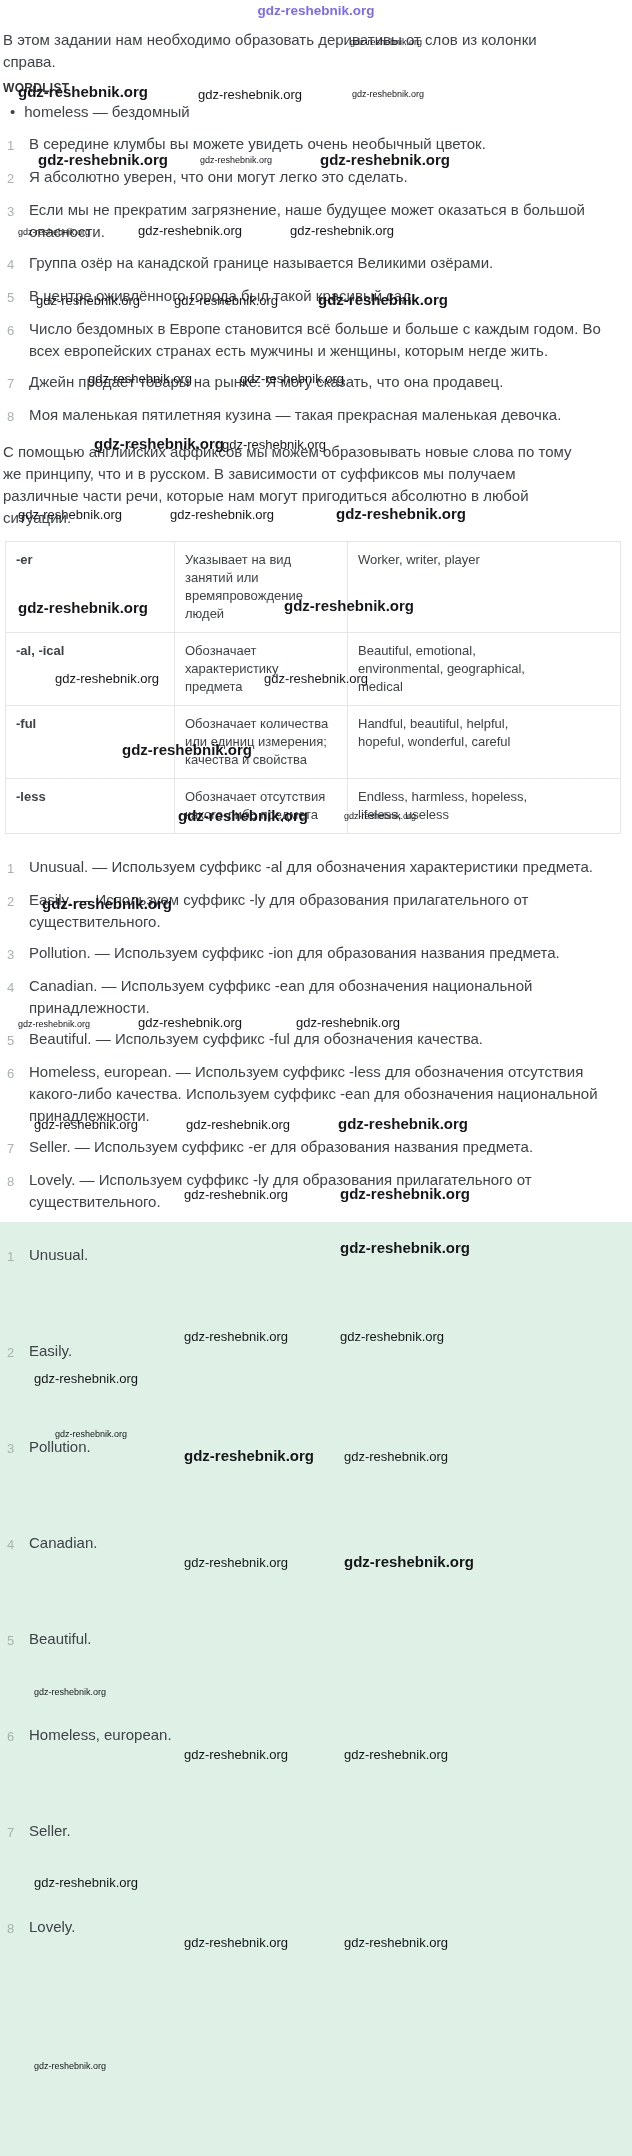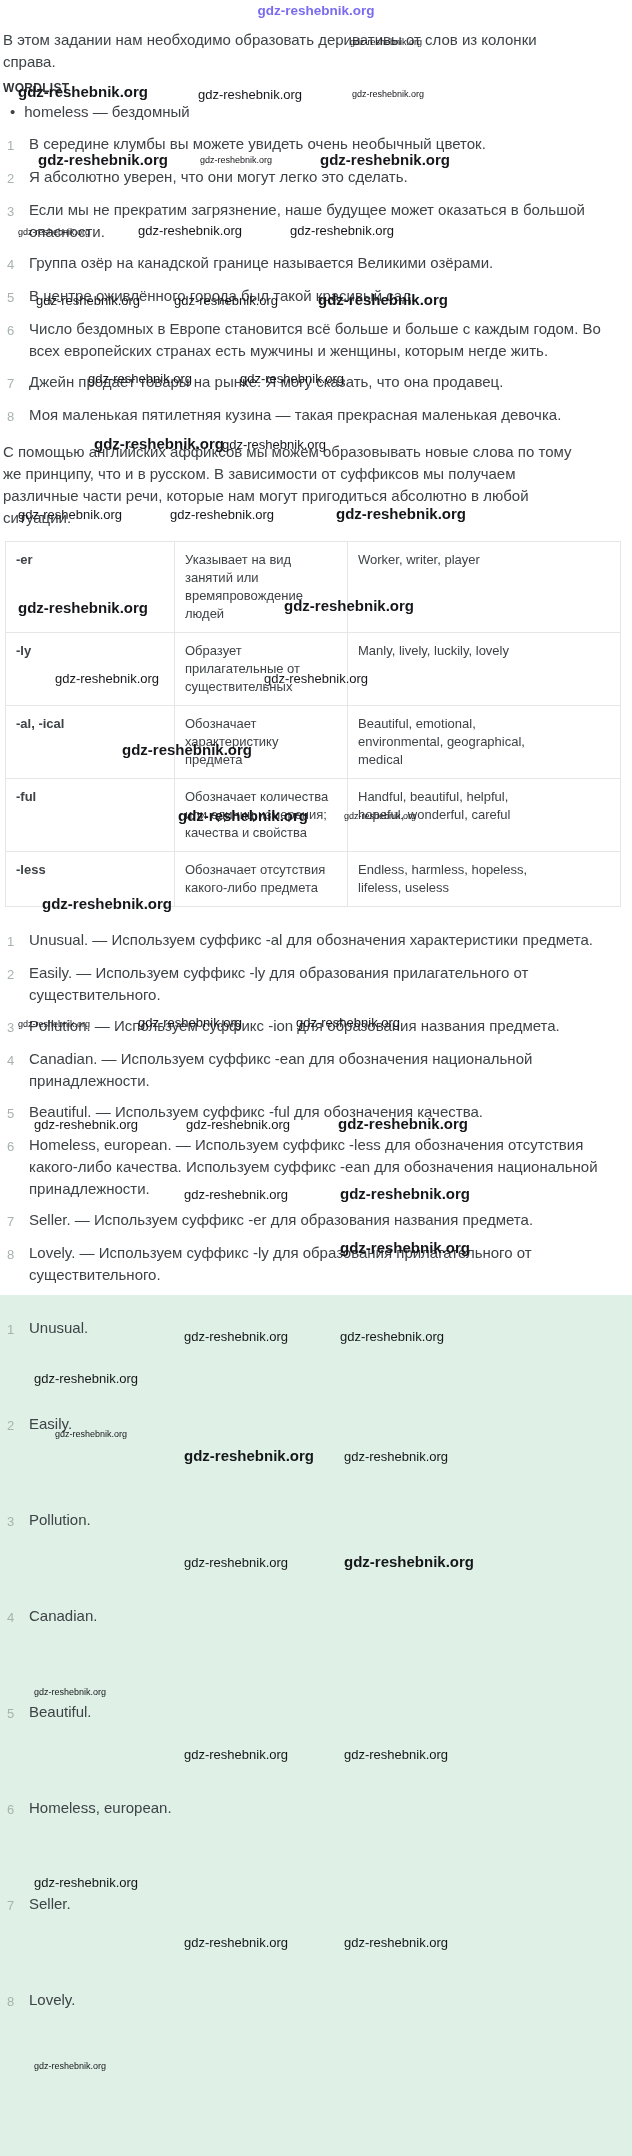--- a/index.html
+++ b/index.html
@@ -190,27 +190,20 @@
   <table class="suffix-table">
     <tbody>
       <tr>
         <td class="c-suffix">-er</td>
         <td class="c-meaning">Указывает на вид занятий или времяпровождение людей</td>
         <td class="c-examples">
             <div class="ex">Worker, writer, player</div>
           </td>
       </tr>
       <tr>
-        <td class="c-suffix">-ly</td>
-        <td class="c-meaning">Образует прилагательные от существительных</td>
-        <td class="c-examples">
-            <div class="ex">Manly, lively, luckily, lovely</div>
-          </td>
-      </tr>
-      <tr>
         <td class="c-suffix">-al, -ical</td>
         <td class="c-meaning">Обозначает характеристику предмета</td>
         <td class="c-examples">
             <div class="ex">Beautiful, emotional, environmental, geographical, medical</div>
           </td>
       </tr>
       <tr>
         <td class="c-suffix">-ful</td>
         <td class="c-meaning">Обозначает количества или единиц измерения; качества и свойства</td>
         <td class="c-examples">

